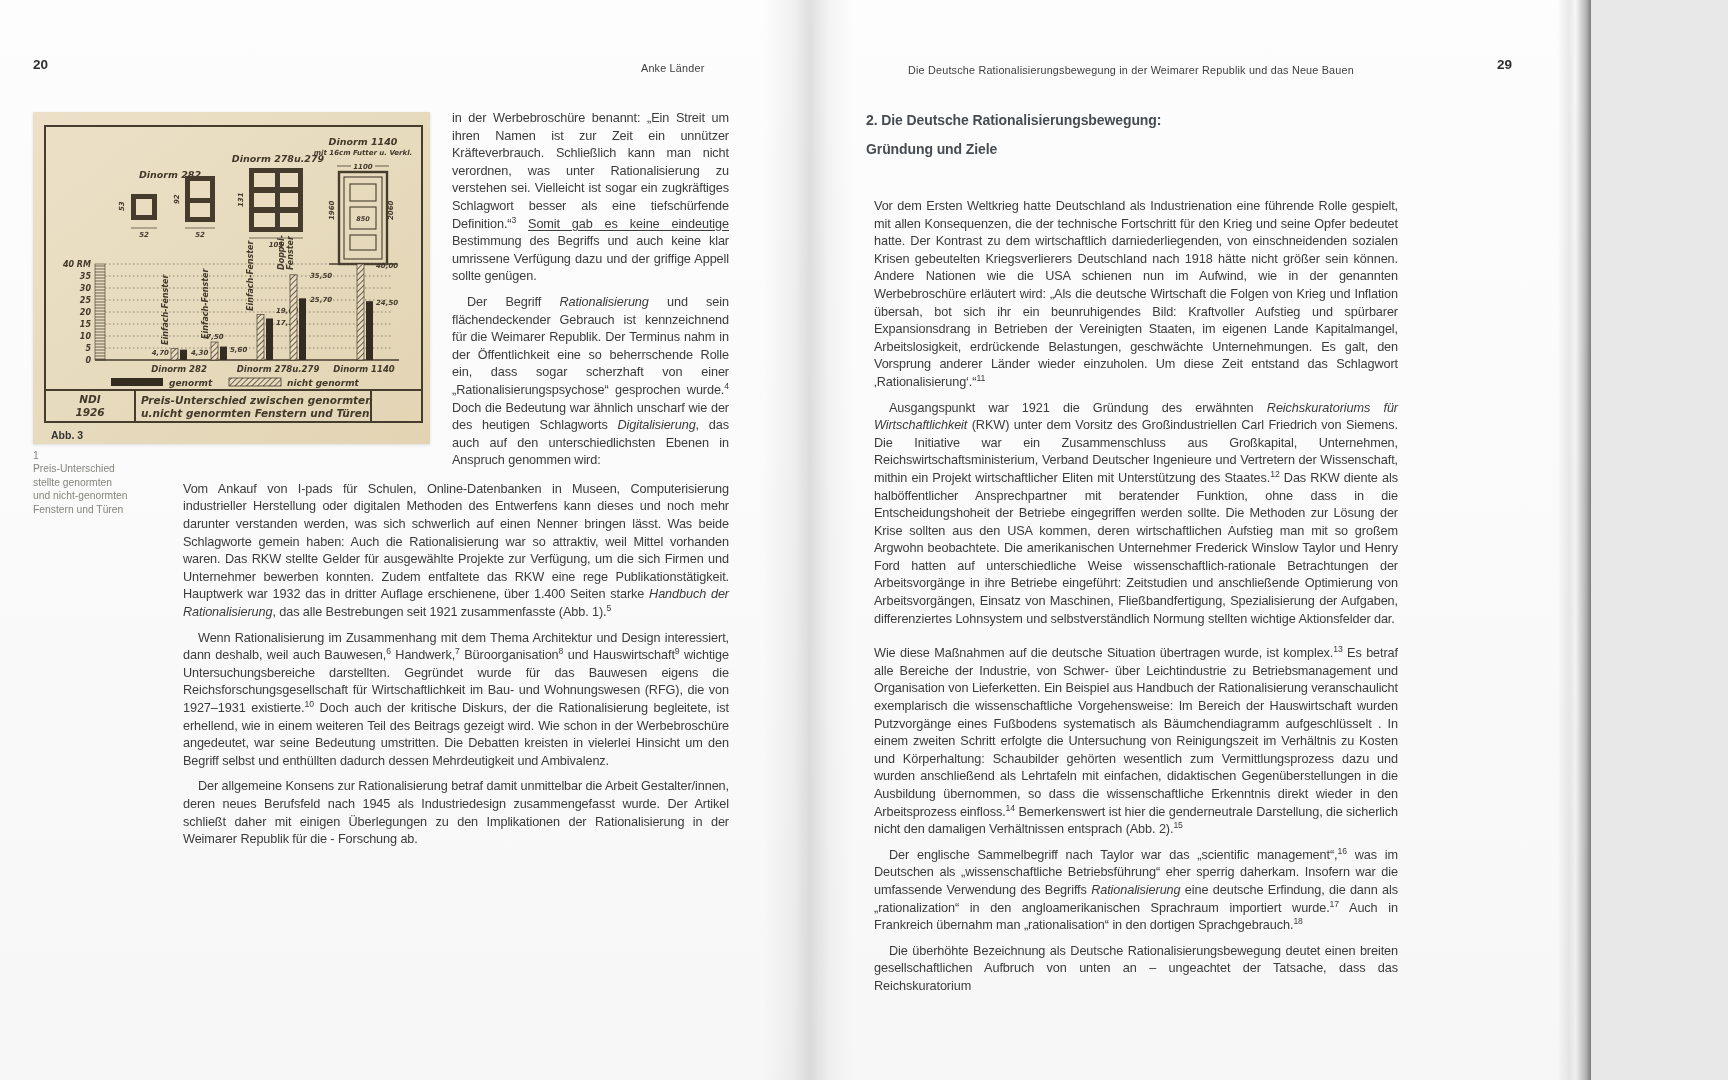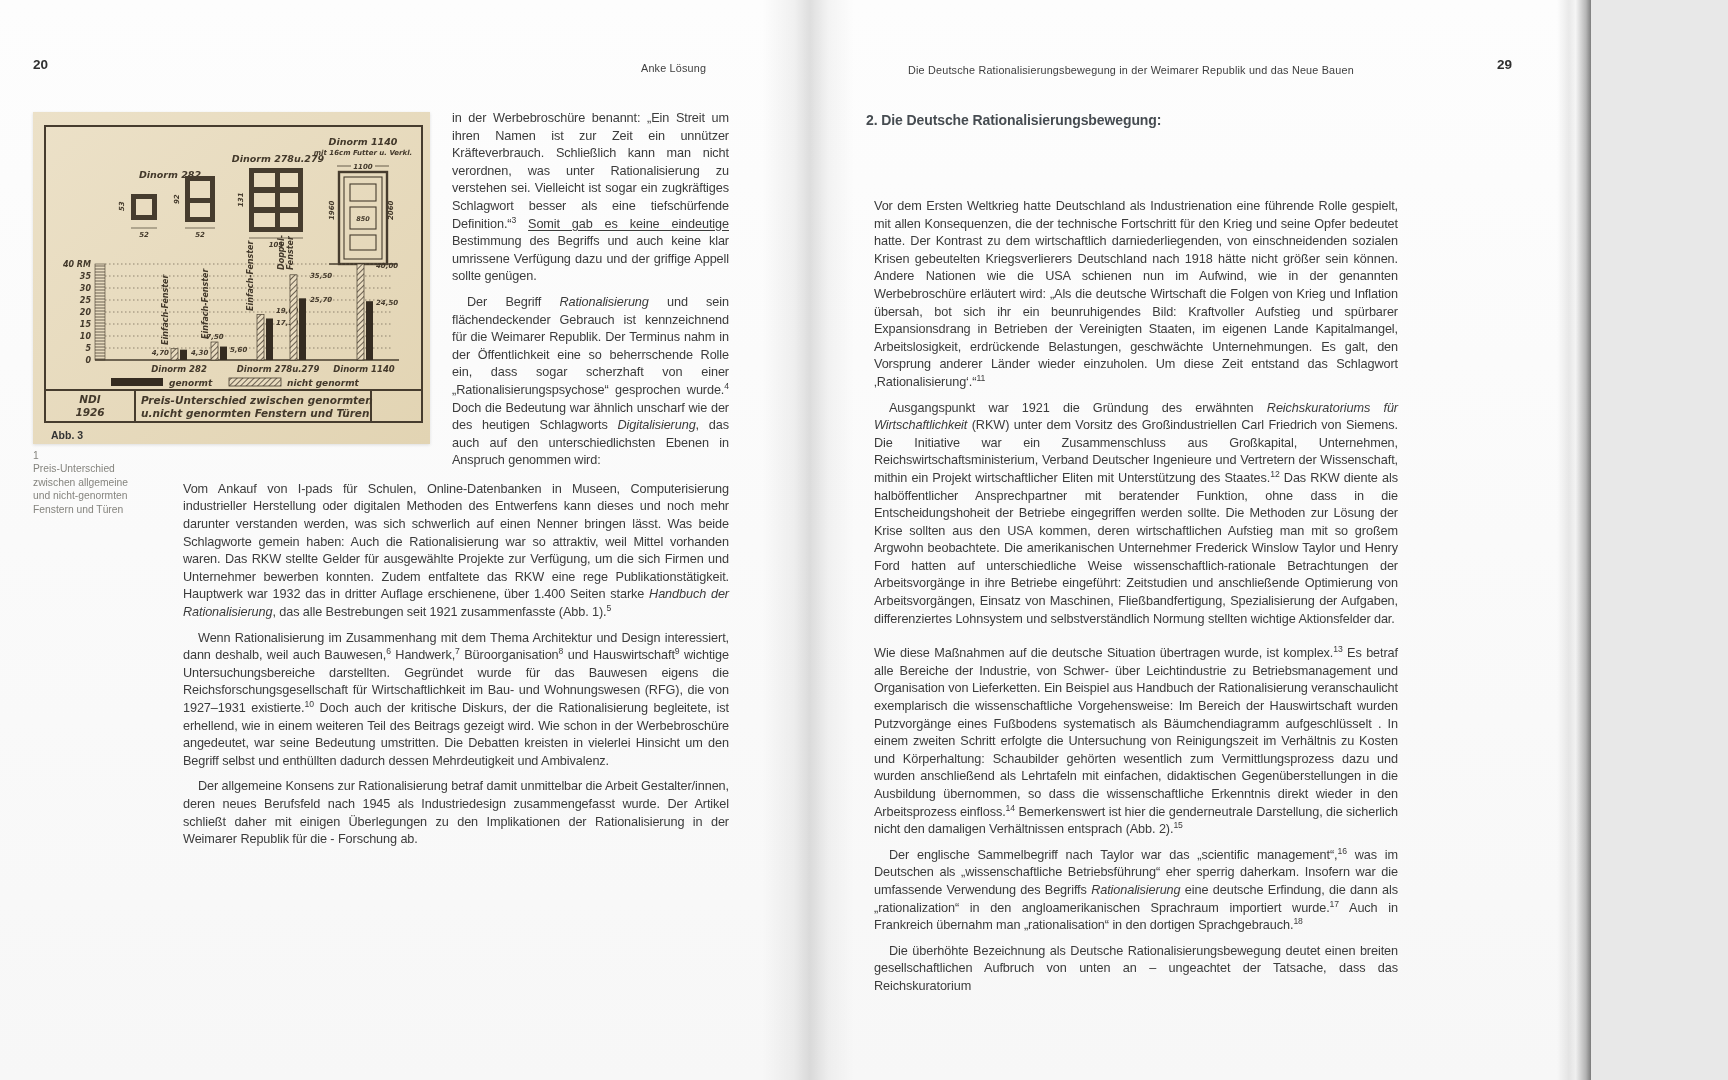--- a/index.html
+++ b/index.html
@@ -33,21 +33,21 @@
   .figure-float svg text{font-family:"DejaVu Sans",sans-serif;font-style:italic;font-weight:bold;fill:#43392b;}
   .figure-float svg text.cap{font-family:"Liberation Sans",sans-serif;font-style:normal;fill:#333;}
 </style>
 </head>
 <body>
 
 <div class="spread">
 
   <div>
     <div class="pagenum" style="left:33px;top:57px;">20</div>
-    <div class="runhead" style="left:641px;top:62px;">Anke Lösung</div>
+    <div class="runhead" style="left:641px;top:62px;">Anke Länder</div>
 
     <div class="main-block">
       <div class="figure-float" id="figure"><svg viewBox="0 0 397 332" width="397" height="332">
             <defs>
     <linearGradient id="paperG" x1="0" y1="0" x2="1" y2="1">
       <stop offset="0" stop-color="#ece1c8"></stop>
                 <stop offset="1" stop-color="#e2d4b3"></stop>
     </linearGradient>
     <pattern id="hatchP" patternUnits="userSpaceOnUse" width="4" height="4" patternTransform="rotate(45)">
       <rect width="4" height="4" fill="#e9dcc0"></rect>
@@ -161,32 +161,33 @@
           <p class="para ind"><span>Der Begriff </span><span class="s-i">Rationalisierung</span><span> und sein flächendeckender Gebrauch ist kennzeichnend für die Weimarer Republik. Der Terminus nahm in der Öffentlichkeit eine so beherrschende Rolle ein, dass sogar scherzhaft von einer „Rationalisierungspsychose“ gesprochen wurde.</span><sup>4</sup><span> Doch die Bedeutung war ähnlich unscharf wie der des heutigen Schlagworts </span><span class="s-i">Digitalisierung</span><span>, das auch auf den unterschiedlichsten Ebenen in Anspruch genommen wird:</span></p>
           <p class="para cl"><span>Vom Ankauf von I-pads für Schulen, Online-Datenbanken in Museen, Computerisierung industrieller Herstellung oder digitalen Methoden des Entwerfens kann dieses und noch mehr darunter verstanden werden, was sich schwerlich auf einen Nenner bringen lässt. Was beide Schlagworte gemein haben: Auch die Rationalisierung war so attraktiv, weil Mittel vorhanden waren. Das RKW stellte Gelder für ausgewählte Projekte zur Verfügung, um die sich Firmen und Unternehmer bewerben konnten. Zudem entfaltete das RKW eine rege Publikationstätigkeit. Hauptwerk war 1932 das in dritter Auflage erschienene, über 1.400 Seiten starke </span><span class="s-i">Handbuch der Rationalisierung</span><span>, das alle Bestrebungen seit 1921 zusammenfasste (Abb. 1).</span><sup>5</sup></p>
           <p class="para ind"><span>Wenn Rationalisierung im Zusammenhang mit dem Thema Architektur und Design interessiert, dann deshalb, weil auch Bauwesen,</span><sup>6</sup><span> Handwerk,</span><sup>7</sup><span> Büroorganisation</span><sup>8</sup><span> und Hauswirtschaft</span><sup>9</sup><span> wichtige Untersuchungsbereiche darstellten. Gegründet wurde für das Bauwesen eigens die Reichsforschungsgesellschaft für Wirtschaftlichkeit im Bau- und Wohnungswesen (RFG), die von 1927–1931 existierte.</span><sup>10</sup><span> Doch auch der kritische Diskurs, der die Rationalisierung begleitete, ist erhellend, wie in einem weiteren Teil des Beitrags gezeigt wird. Wie schon in der Werbebroschüre angedeutet, war seine Bedeutung umstritten. Die Debatten kreisten in vielerlei Hinsicht um den Begriff selbst und enthüllten dadurch dessen Mehrdeutigkeit und Ambivalenz.</span></p>
           <p class="para ind"><span>Der allgemeine Konsens zur Rationalisierung betraf damit unmittelbar die Arbeit Gestalter/innen, deren neues Berufsfeld nach 1945 als Industriedesign zusammengefasst wurde. Der Artikel schließt daher mit einigen Überlegungen zu den Implikationen der Rationalisierung in der Weimarer Republik für die - Forschung ab.</span></p>
         </div>
     </div>
 
     <div class="margin-note">
       <div>1</div>
       <div>Preis-Unterschied</div>
-      <div>zwischen allgemeine</div>
+      <div>stellte genormten</div>
       <div>und nicht-genormten</div>
       <div>Fenstern und Türen</div>
     </div>
   </div>
 
   <div>
     <div class="runhead" style="left:869px;top:64px;margin-left:39px;">Die Deutsche Rationalisierungsbewegung in der Weimarer Republik und das Neue Bauen</div>
     <div class="pagenum" style="left:1497px;top:57px;">29</div>
 
     <div class="heading">
       <div>2. Die Deutsche Rationalisierungsbewegung:</div>
+      <div>Gründung und Ziele</div>
     </div>
 
     <div class="right-body body-text" id="right-paragraphs">
         <p class="para"><span>Vor dem Ersten Weltkrieg hatte Deutschland als Industrienation eine führende Rolle gespielt, mit allen Konsequenzen, die der technische Fortschritt für den Krieg und seine Opfer bedeutet hatte. Der Kontrast zu dem wirtschaftlich darniederliegenden, von einschneidenden sozialen Krisen gebeutelten Kriegsverlierers Deutschland nach 1918 hätte nicht größer sein können. Andere Nationen wie die USA schienen nun im Aufwind, wie in der genannten Werbebroschüre erläutert wird: „Als die deutsche Wirtschaft die Folgen von Krieg und Inflation übersah, bot sich ihr ein beunruhigendes Bild: Kraftvoller Aufstieg und spürbarer Expansionsdrang in Betrieben der Vereinigten Staaten, im eigenen Lande Kapitalmangel, Arbeitslosigkeit, erdrückende Belastungen, geschwächte Unternehmungen. Es galt, den Vorsprung anderer Länder wieder einzuholen. Um diese Zeit entstand das Schlagwort ‚Rationalisierung‘.“</span><sup>11</sup></p>
         <p class="para ind"><span>Ausgangspunkt war 1921 die Gründung des erwähnten </span><span class="s-i">Reichskuratoriums für Wirtschaftlichkeit</span><span> (RKW) unter dem Vorsitz des Großindustriellen Carl Friedrich von Siemens. Die Initiative war ein Zusammenschluss aus Großkapital, Unternehmen, Reichswirtschaftsministerium, Verband Deutscher Ingenieure und Vertretern der Wissenschaft, mithin ein Projekt wirtschaftlicher Eliten mit Unterstützung des Staates.</span><sup>12</sup><span> Das RKW diente als halböffentlicher Ansprechpartner mit beratender Funktion, ohne dass in die Entscheidungshoheit der Betriebe eingegriffen werden sollte. Die Methoden zur Lösung der Krise sollten aus den USA kommen, deren wirtschaftlichen Aufstieg man mit so großem Argwohn beobachtete. Die amerikanischen Unternehmer Frederick Winslow Taylor und Henry Ford hatten auf unterschiedliche Weise wissenschaftlich-rationale Betrachtungen der Arbeitsvorgänge in ihre Betriebe eingeführt: Zeitstudien und anschließende Optimierung von Arbeitsvorgängen, Einsatz von Maschinen, Fließbandfertigung, Spezialisierung der Aufgaben, differenziertes Lohnsystem und selbstverständlich Normung stellten wichtige Aktionsfelder dar.</span></p>
         <p class="para gap"><span>Wie diese Maßnahmen auf die deutsche Situation übertragen wurde, ist komplex.</span><sup>13</sup><span> Es betraf alle Bereiche der Industrie, von Schwer- über Leichtindustrie zu Betriebsmanagement und Organisation von Lieferketten. Ein Beispiel aus Handbuch der Rationalisierung veranschaulicht exemplarisch die wissenschaftliche Vorgehensweise: Im Bereich der Hauswirtschaft wurden Putzvorgänge eines Fußbodens systematisch als Bäumchendiagramm aufgeschlüsselt . In einem zweiten Schritt erfolgte die Untersuchung von Reinigungszeit im Verhältnis zu Kosten und Körperhaltung: Schaubilder gehörten wesentlich zum Vermittlungsprozess dazu und wurden anschließend als Lehrtafeln mit einfachen, didaktischen Gegenüberstellungen in die Ausbildung übernommen, so dass die wissenschaftliche Erkenntnis direkt wieder in den Arbeitsprozess einfloss.</span><sup>14</sup><span> Bemerkenswert ist hier die genderneutrale Darstellung, die sicherlich nicht den damaligen Verhältnissen entsprach (Abb. 2).</span><sup>15</sup></p>
         <p class="para ind"><span>Der englische Sammelbegriff nach Taylor war das „scientific management“,</span><sup>16</sup><span> was im Deutschen als „wissenschaftliche Betriebsführung“ eher sperrig daherkam. Insofern war die umfassende Verwendung des Begriffs </span><span class="s-i">Rationalisierung</span><span> eine deutsche Erfindung, die dann als „rationalization“ in den angloamerikanischen Sprachraum importiert wurde.</span><sup>17</sup><span> Auch in Frankreich übernahm man „rationalisation“ in den dortigen Sprachgebrauch.</span><sup>18</sup></p>
         <p class="para ind"><span>Die überhöhte Bezeichnung als Deutsche Rationalisierungsbewegung deutet einen breiten gesellschaftlichen Aufbruch von unten an – ungeachtet der Tatsache, dass das Reichskuratorium</span></p>
       </div>
   </div>

